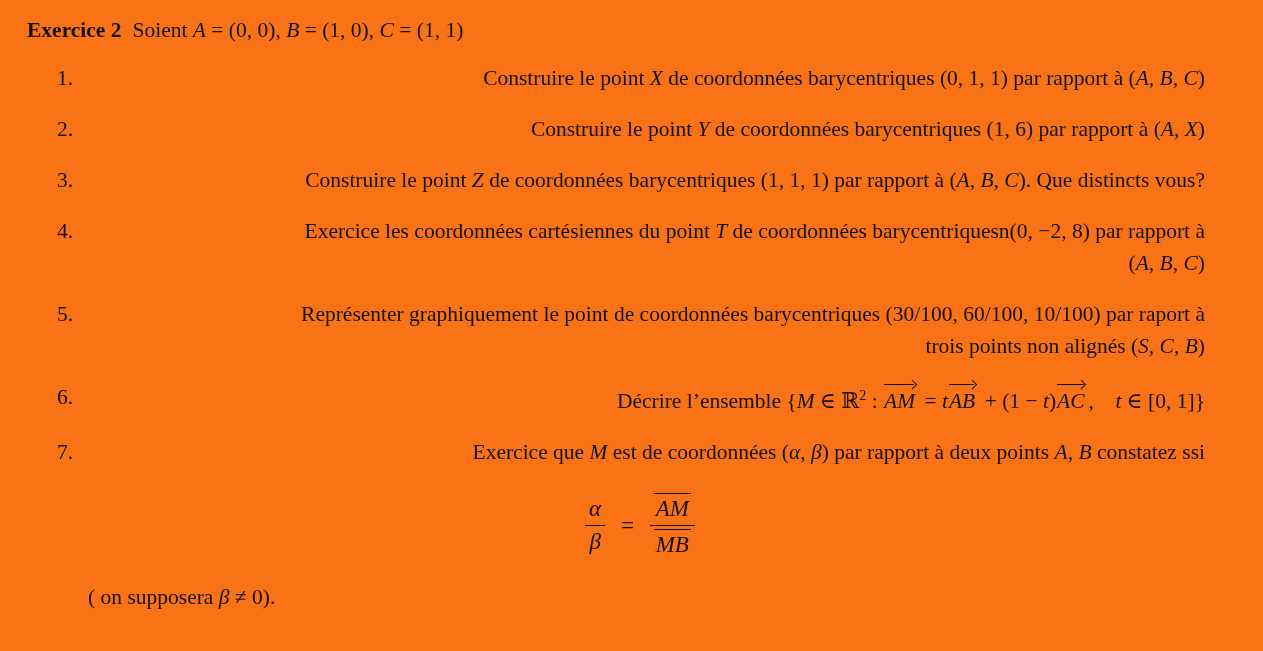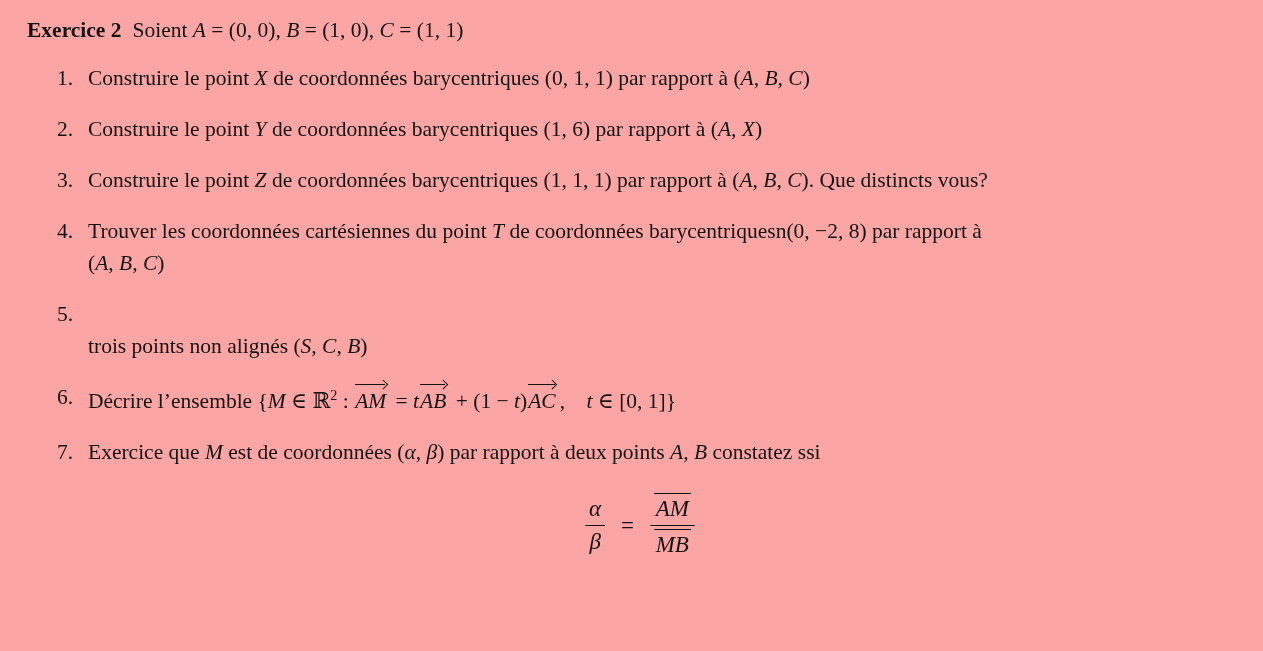--- a/index.html
+++ b/index.html
@@ -2,35 +2,35 @@
 <html><head>
 <meta charset="utf-8">
 <style>
   html, body { margin: 0; padding: 0; background: #ffffff; }
   .page {
     position: relative;
     width: 1263px;
     height: 651px;
     box-sizing: border-box;
     padding: 14px 58px 0 27px;
-    background: #fca5a5;
+    background: #f97316;
     color: #121212;
     font-family: "Liberation Serif", "DejaVu Serif", serif;
     font-size: 21.5px;
     overflow: hidden;
   }
   .header { line-height: 32px; margin-bottom: 16px; }
   .ex-label { font-weight: bold; }
   .ex-intro { margin-left: 11px; }
   .it { font-style: italic; }
   sup { font-size: 0.66em; line-height: 0; }
   .items { padding-left: 30px; }
   .item { display: flex; line-height: 32px; margin-bottom: 19px; }
   .item .num { width: 31px; flex: none; }
-  .item .content { flex: 1; }
+  .item .content { flex: 1; text-align: right; }
   
   .vec { position: relative; display: inline-block; font-style: italic; padding: 9px 4px 0 1px; line-height: 1.05; }
   .vec .arr { position: absolute; top: 3px; left: 1px; right: 5px; height: 0; border-top: 1.4px solid #121212; }
   .vec .arr::after {
     content: ""; position: absolute; right: -1px; top: -3.6px;
     width: 5.5px; height: 5.5px;
     border-top: 1.4px solid #121212; border-right: 1.4px solid #121212;
     transform: rotate(45deg);
   }
   
@@ -59,25 +59,25 @@
       <div class="item">
         <span class="num">2.</span>
         <span class="content"><span>Construire le point </span><span class="it">Y</span><span> de coordonnées barycentriques (1, 6) par rapport à (</span><span class="it">A, X</span><span>)</span></span>
       </div>
       <div class="item">
         <span class="num">3.</span>
         <span class="content"><span>Construire le point </span><span class="it">Z</span><span> de coordonnées barycentriques (1, 1, 1) par rapport à (</span><span class="it">A, B, C</span><span>). Que distincts vous?</span></span>
       </div>
       <div class="item">
         <span class="num">4.</span>
-        <span class="content"><span>Trouver les coordonnées cartésiennes du point </span><span class="it">T</span><span> de coordonnées barycentriquesn(0, −2, 8) par rapport à</span><br><span>(</span><span class="it">A, B, C</span><span>)</span></span>
+        <span class="content"><span>Exercice les coordonnées cartésiennes du point </span><span class="it">T</span><span> de coordonnées barycentriquesn(0, −2, 8) par rapport à</span><br><span>(</span><span class="it">A, B, C</span><span>)</span></span>
       </div>
       <div class="item">
         <span class="num">5.</span>
-        <span class="content"><br><span>trois points non alignés (</span><span class="it">S, C, B</span><span>)</span></span>
+        <span class="content"><span>Représenter graphiquement le point de coordonnées barycentriques (30/100, 60/100, 10/100) par raport à</span><br><span>trois points non alignés (</span><span class="it">S, C, B</span><span>)</span></span>
       </div>
       <div class="item">
         <span class="num">6.</span>
         <span class="content"><span>Décrire l’ensemble {</span><span class="it">M</span><span> ∈ ℝ</span><sup>2</sup><span> : </span><span class="vec"><span class="arr"></span>AM</span><span> = </span><span class="it">t</span><span class="vec"><span class="arr"></span>AB</span><span> + (1 − </span><span class="it">t</span><span>)</span><span class="vec"><span class="arr"></span>AC</span><span>, </span><span class="it">t</span><span> ∈ [0, 1]}</span></span>
       </div>
       <div class="item">
         <span class="num">7.</span>
         <span class="content"><span>Exercice que </span><span class="it">M</span><span> est de coordonnées (</span><span class="it">α, β</span><span>) par rapport à deux points </span><span class="it">A, B</span><span> constatez ssi</span></span>
       </div>
     </div>
@@ -87,14 +87,15 @@
       <span class="fnum">α</span>
       <span class="fden">β</span>
     </span>
     <span class="rel">=</span>
     <span class="frac">
       <span class="fnum"><span class="ol it">AM</span></span>
       <span class="fden"><span class="ol it">MB</span></span>
     </span>
   </div>
 
+  <div class="footnote"><span>( on supposera </span><span class="it">β</span><span> ≠ 0).</span></div>
 
 </div>
 
 </body></html>

